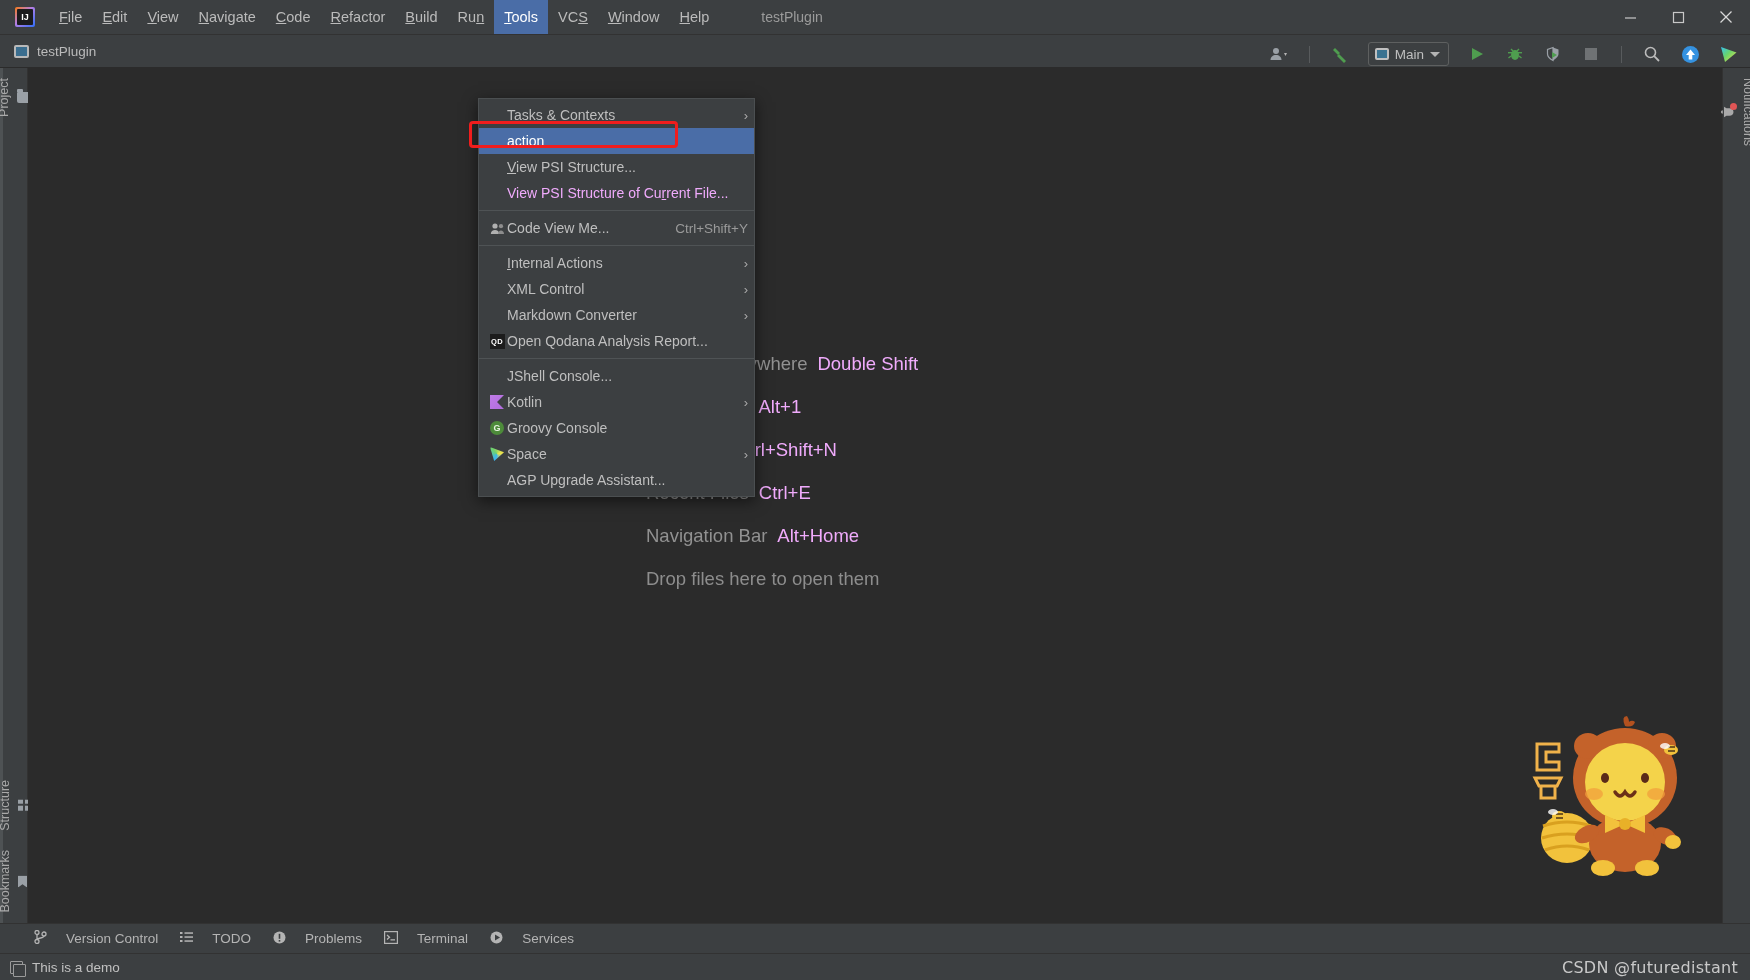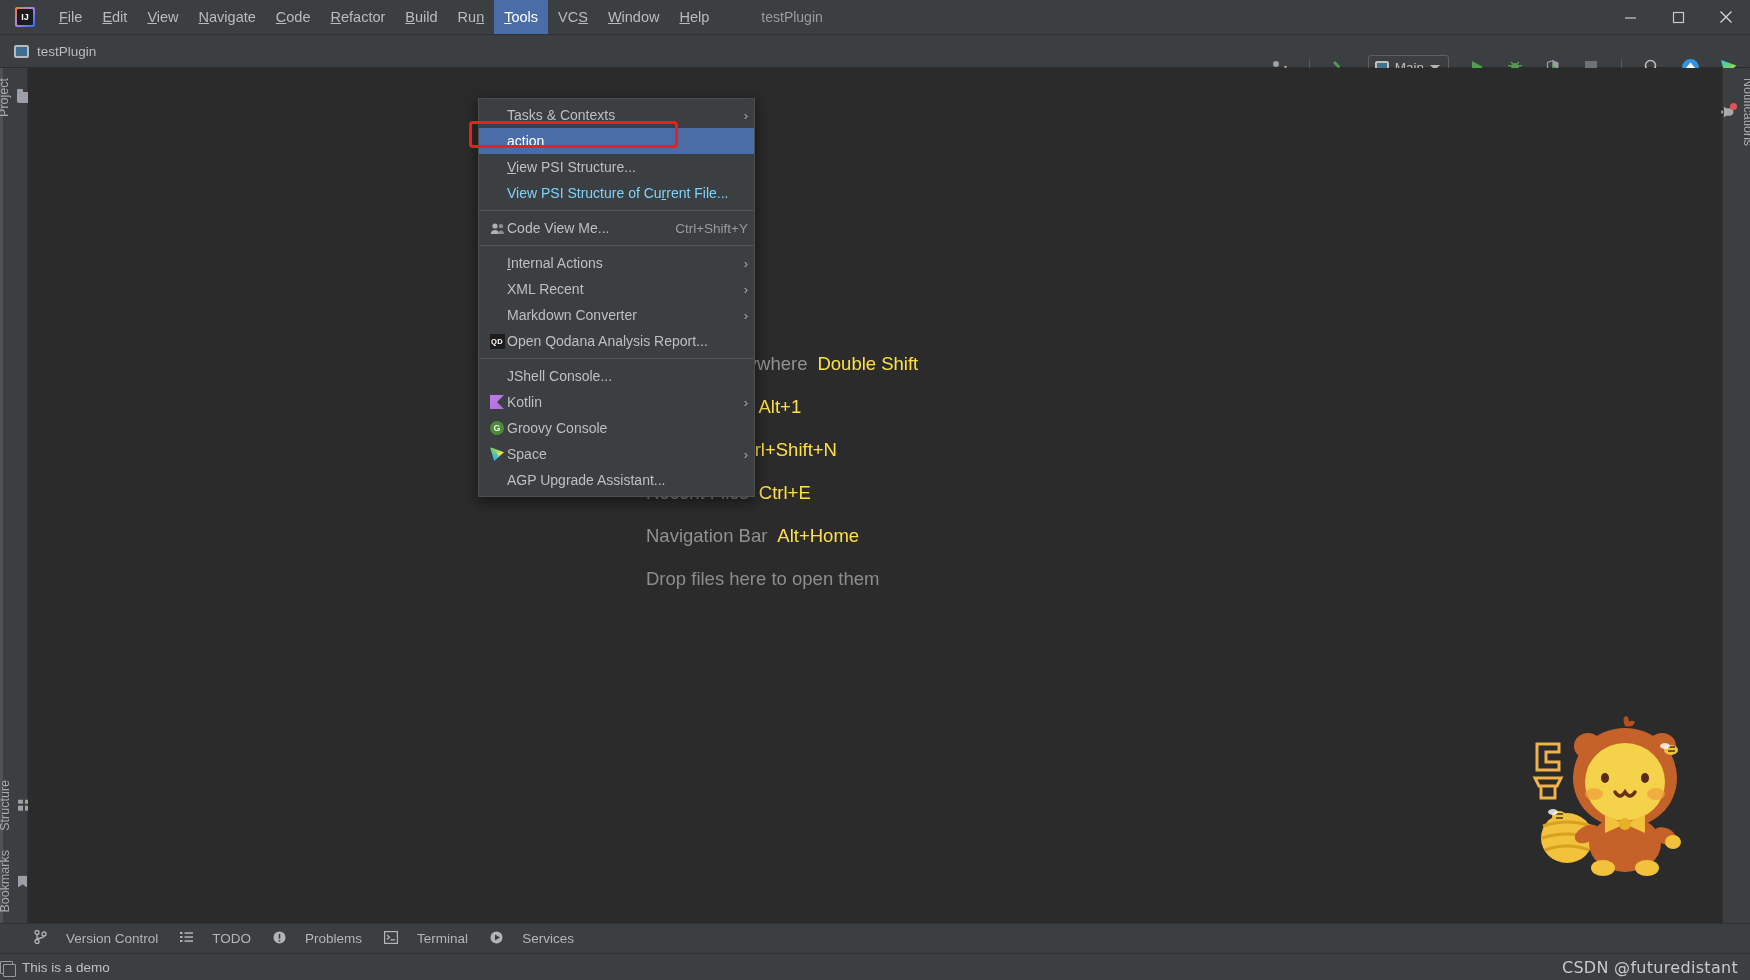--- a/index.html
+++ b/index.html
@@ -71,21 +71,21 @@
     border-bottom: 1px solid #2b2b2b;
     position: relative;
   }
   .nav-left { display: flex; align-items: center; padding-left: 14px; gap: 8px; }
   .proj-icon {
     width: 15px; height: 13px; border: 2px solid #b9b9b9; border-radius: 2px;
     background: #3b6e8f; position: relative;
   }
   .proj-label { font-size: 13.5px; color: #bbbbbb; }
   .nav-right {
-    position: absolute; right: 8px; top: 16px; height: 100%;
+    position: absolute; right: 8px; top: 3px; height: 100%;
     display: flex; align-items: center; gap: 10px;
   }
   .tb-btn {
     width: 28px; height: 26px;
     display: flex; align-items: center; justify-content: center;
     border-radius: 3px;
   }
   .tb-sep { width: 1px; height: 17px; background: #585b5d; margin: 0 6px; }
   .runcfg {
     display: flex; align-items: center; gap: 6px;
@@ -160,21 +160,21 @@
 
   
   .editor {
     flex: 1 1 auto; background: #2b2b2b; position: relative; overflow: hidden;
   }
   .welcome {
     position: absolute; left: 618px; top: 285px;
     display: flex; flex-direction: column; gap: 21px;
   }
   .wrow { font-size: 18.5px; color: #919191; white-space: nowrap; }
-  .wrow .key { color: #fde047; margin-left: 10px; }
+  .wrow .key { color: #f0abfc; margin-left: 10px; }
   .wrow.plain { color: #8d8d8d; }
 
   .mascot {
     position: absolute; right: 22px; bottom: 42px;
     width: 175px; height: 165px;
   }
 
   
   .dropdown {
     position: absolute; left: 450px; top: 30px;
@@ -193,21 +193,21 @@
   .mi .mi-ic {
     width: 20px; flex: 0 0 20px; display: flex; align-items: center; justify-content: center;
   }
   .mi .mi-label { flex: 1 1 auto; }
   .mi .mi-label .u { text-decoration: underline; }
   .mi .mi-short { color: #9a9a9a; font-size: 13.5px; margin-left: 16px; }
   .mi .mi-arrow {
     margin-left: 10px; color: #a9a9a9; font-size: 13px; line-height: 1;
   }
   .mi.selected { background: #4a6da7; color: #ffffff; }
-  .mi.disabled { color: #7dd3fc; }
+  .mi.disabled { color: #f0abfc; }
   .mi-sep { height: 1px; background: #4f5355; margin: 4px 0; }
   .redbox {
     position: absolute;
     left: -10px; top: -7px; width: 209px; height: 27px;
     border: 3px solid #f01d1d; border-radius: 4px;
     pointer-events: none; z-index: 45;
   }
   .qd-ic {
     width: 15px; height: 15px; background: #1c1c1c; border-radius: 0;
     color: #ffffff; font-size: 7.5px; font-weight: bold;
@@ -240,20 +240,21 @@
     border-top: 1px solid #323232;
   }
   .tw {
     display: flex; align-items: center; gap: 19px;
     font-size: 13.5px; color: #b4b4b4; white-space: nowrap;
   }
   .statusbar {
     height: 27px; flex: 0 0 27px;
     background: #3c3f41;
     display: flex; align-items: center;
+    padding-left: 10px;
     border-top: 1px solid #323232;
     position: relative;
   }
   .status-ic {
     width: 13px; height: 13px; border: 1px solid #9a9a9a; border-radius: 1px;
     margin-right: 9px; position: relative;
   }
   .status-ic::after {
     content: ""; position: absolute; left: 2px; top: 2px;
     width: 11px; height: 11px; border: 1px solid #9a9a9a;
@@ -542,21 +543,21 @@
         <div class="mi-sep"></div>
 
         <div class="mi">
           <span class="mi-ic"></span>
           <span class="mi-label"><span class="u">I</span>nternal Actions</span>
           <span class="mi-arrow">›</span>
         </div>
 
         <div class="mi">
           <span class="mi-ic"></span>
-          <span class="mi-label">XML Recent</span>
+          <span class="mi-label">XML Control</span>
           <span class="mi-arrow">›</span>
         </div>
 
         <div class="mi">
           <span class="mi-ic"></span>
           <span class="mi-label">Markdown Converter</span>
           <span class="mi-arrow">›</span>
         </div>
 
         <div class="mi">

